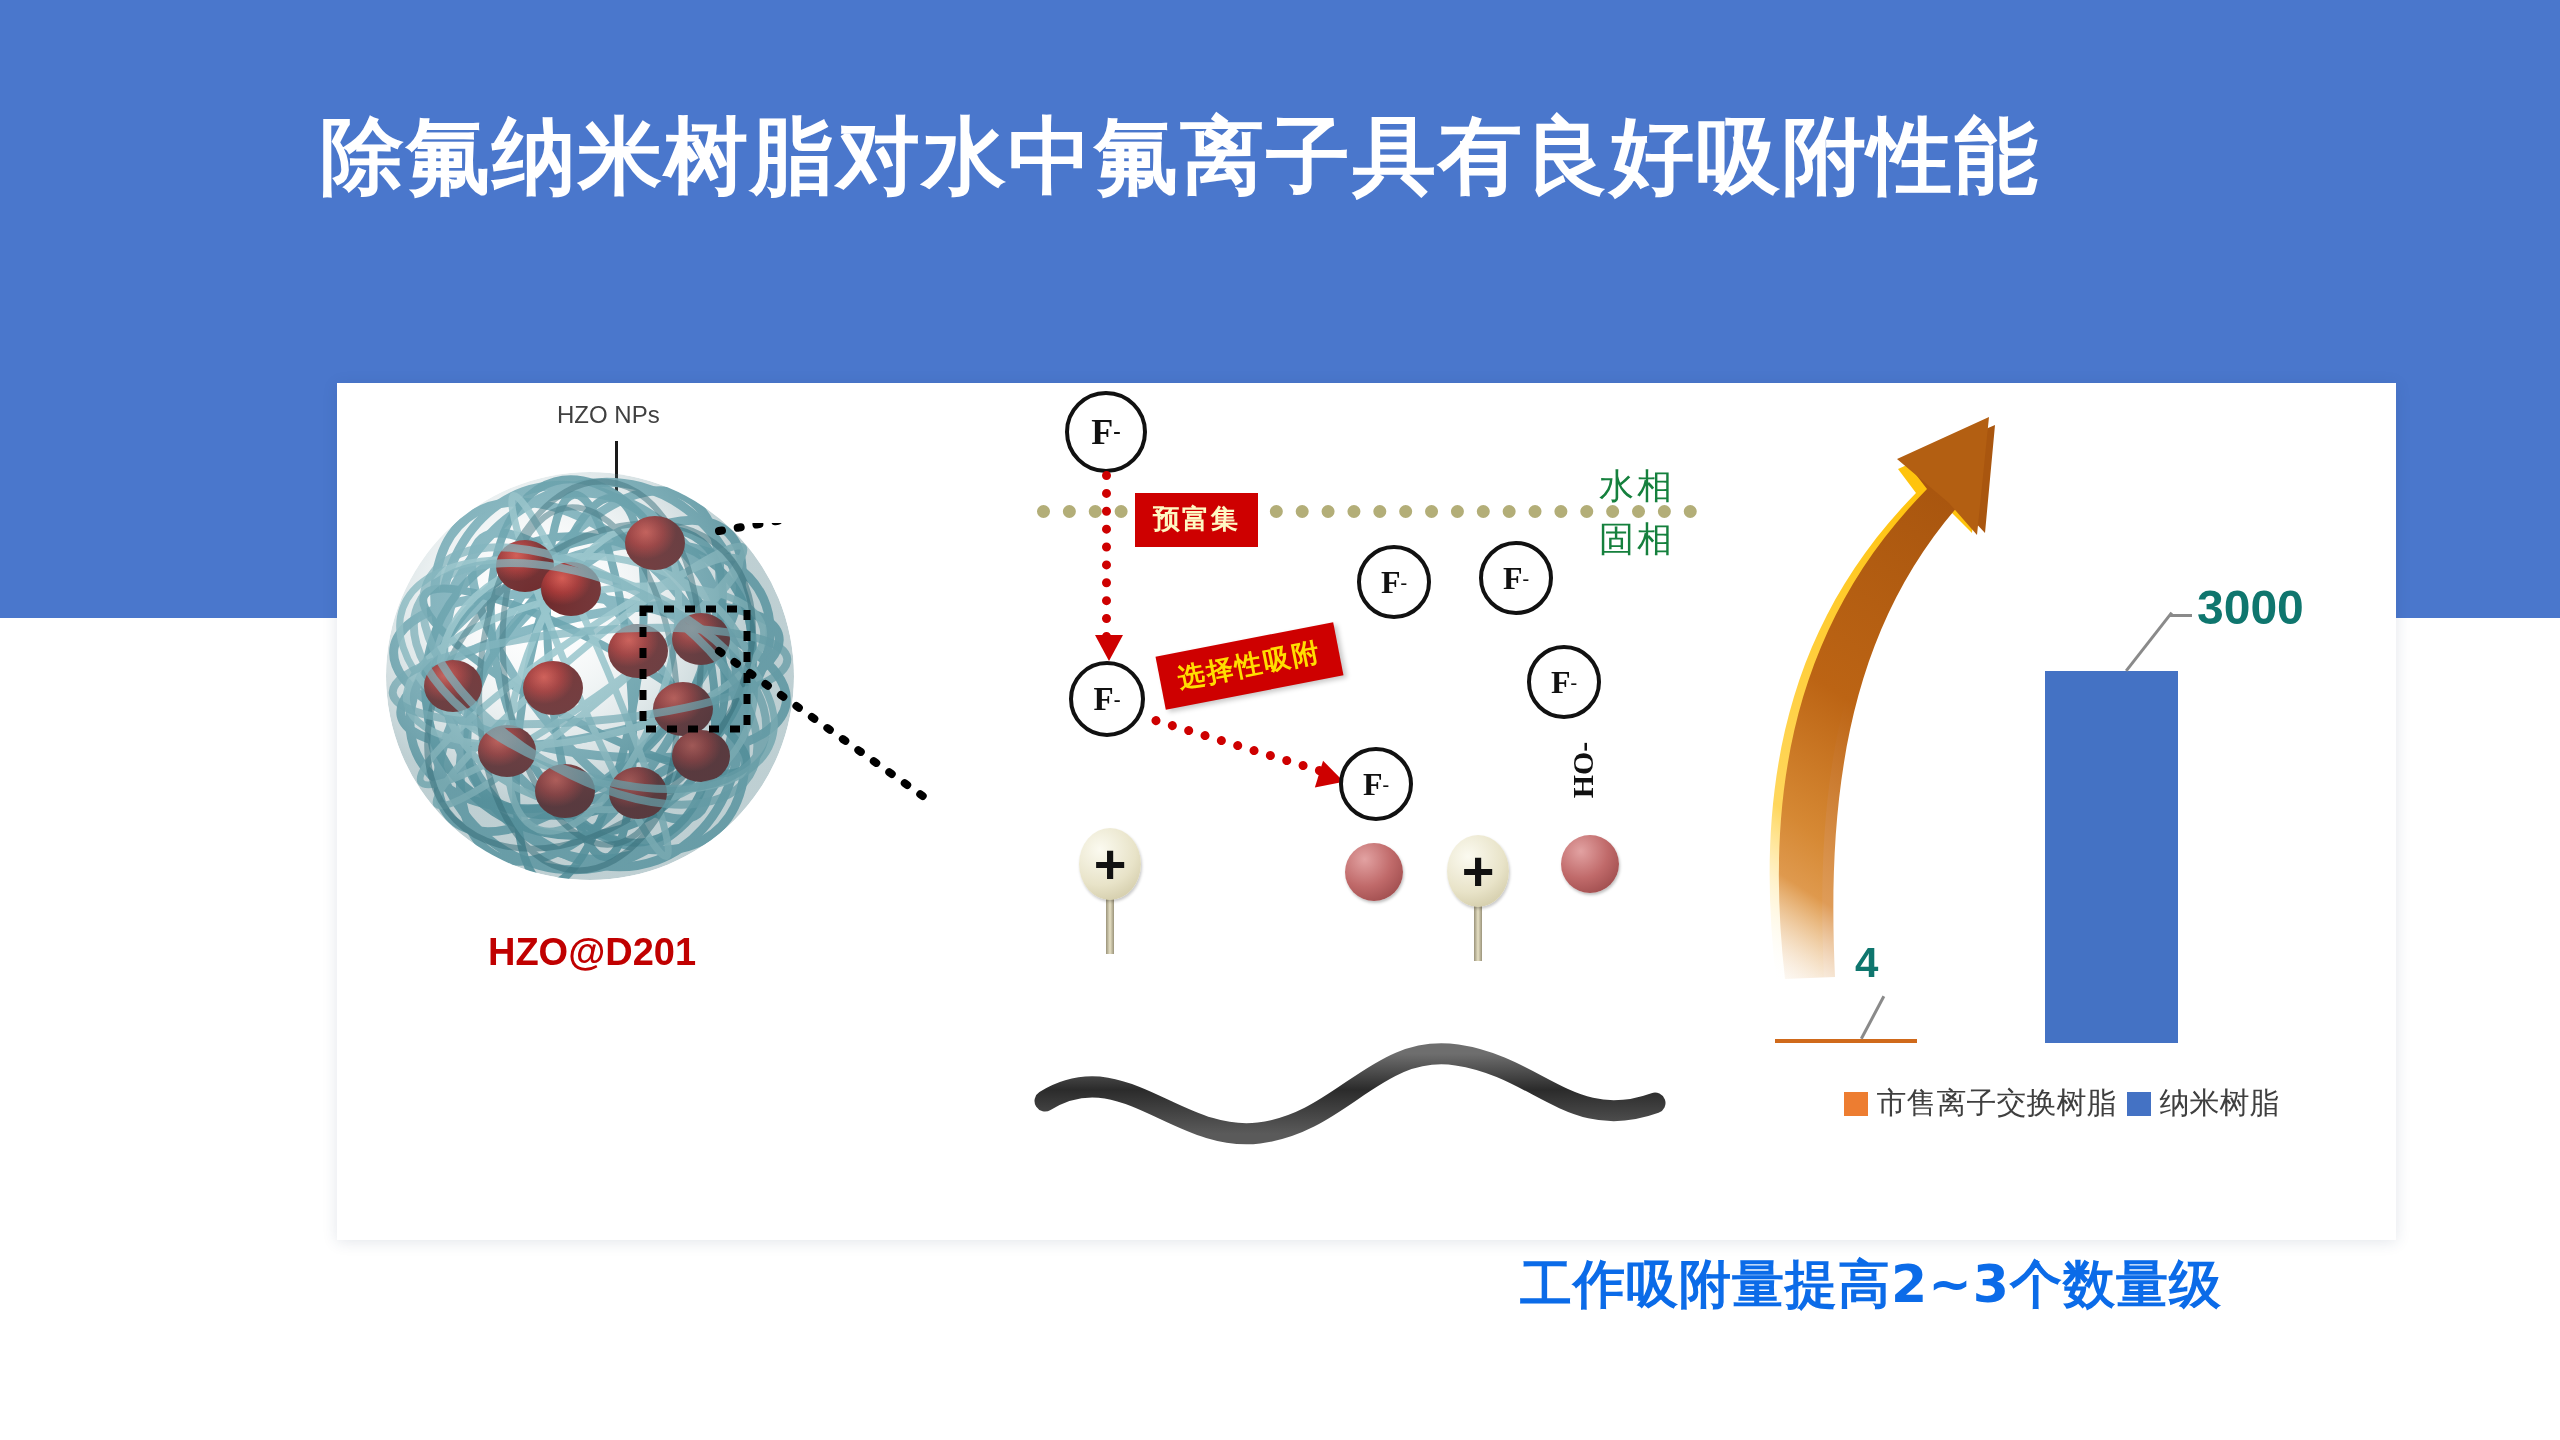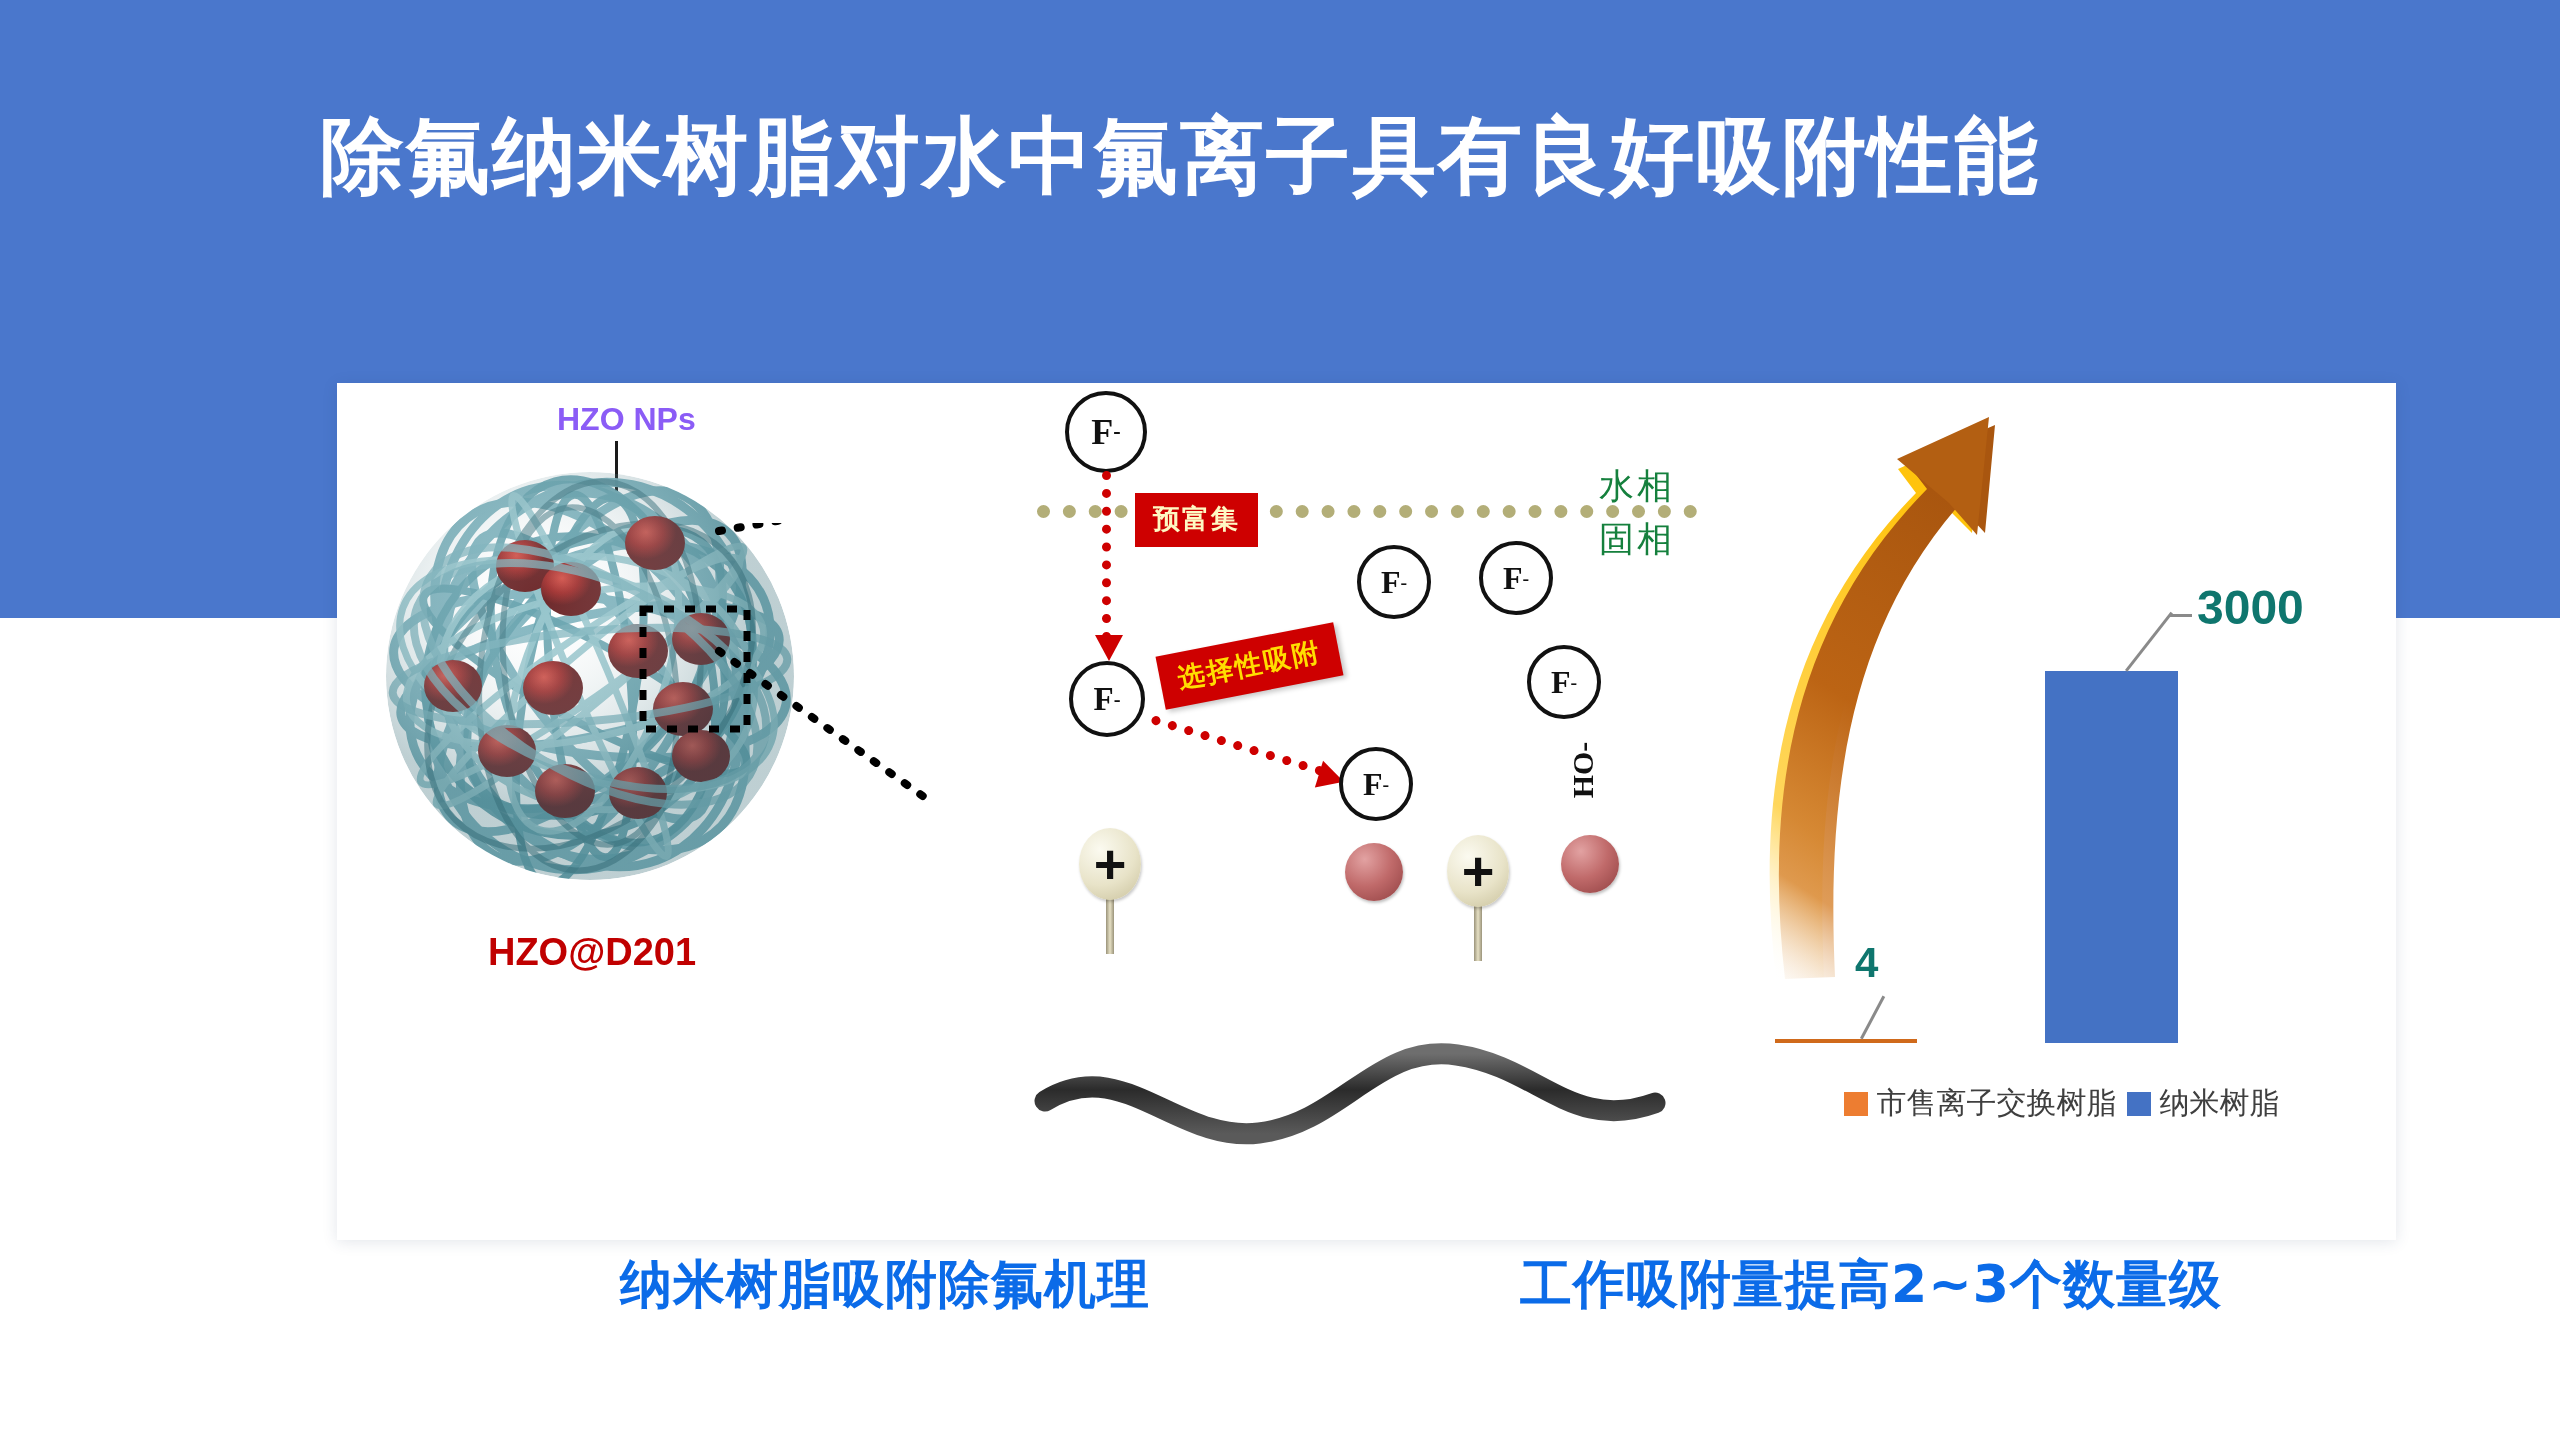--- a/index.html
+++ b/index.html
@@ -71,23 +71,23 @@
     position: absolute;
     left: 0px;
     top: 0px;
     width: 700px;
     height: 857px;
   }
   .hzo-nps-label {
     position: absolute;
     left: 220px;
     top: 18px;
-    font-size: 32px;
-    font-weight: 700;
-    color: #8b5cf6;
+    font-size: 24px;
+    font-weight: 400;
+    color: #404040;
     white-space: nowrap;
   }
   .hzo-nps-leader {
     position: absolute;
     left: 278px;
     top: 58px;
     width: 3px;
     height: 50px;
     background: #1a1a1a;
   }
@@ -541,16 +541,15 @@
         <div class="entry">
           <span class="swatch" style="background:#4472C4;"></span>
           <span>纳米树脂</span>
         </div>
       </div>
 
     </div>
 
   </div>
 
-  <div class="caption caption-left">纳米树脂吸附除氟机理</div>
   <div class="caption caption-right">工作吸附量提高2~3个数量级</div>
 
 </div>
 
 </body></html>

